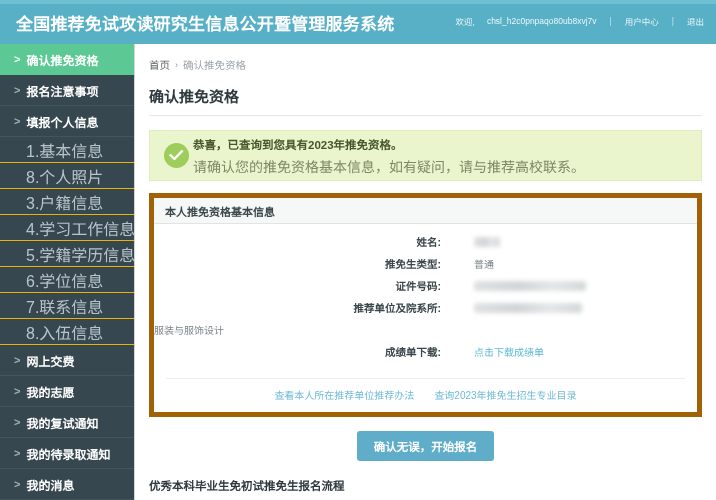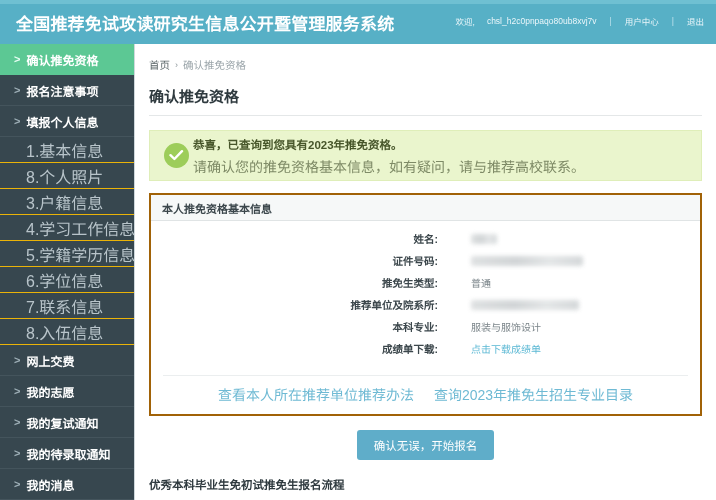--- a/index.html
+++ b/index.html
@@ -171,21 +171,21 @@
     margin-top: 4px;
     font-size: 14px;
     color: #7e8a66;
     white-space: nowrap;
     text-align: right;
   }
 
   
   .panel {
     margin: 12px 14px 0 14px;
-    border: 2px solid #a16207;
+    border: 5px solid #a16207;
     background: #ffffff;
   }
   .panel-head {
     height: 26px;
     background: #f6f8f8;
     border-bottom: 1px solid #e0e4e5;
     display: flex;
     align-items: center;
     padding-left: 11px;
     font-size: 11px;
@@ -244,41 +244,41 @@
     height: 1px;
     background: #ebeeef;
   }
   .panel-links {
     display: flex;
     justify-content: center;
     gap: 20px;
     padding: 8px 0 10px 0;
   }
   .panel-links a {
-    font-size: 14px;
+    font-size: 10px;
     color: #6fbad4;
     text-decoration: none;
     cursor: pointer;
     white-space: nowrap;
     text-align: right;
   }
 
   
   .btn-wrap {
     display: flex;
     justify-content: center;
     margin-top: 14px;
   }
   .btn-primary {
     background: #5fadc9;
     color: #ffffff;
     border: none;
     border-radius: 3px;
     font-size: 11.5px;
-    font-weight: normal;
+    font-weight: bold;
     padding: 7px 17px;
     cursor: pointer;
     font-family: inherit;
     white-space: nowrap;
   }
 
   
   .flow-title {
     margin: 16px 0 0 14px;
     font-size: 11.5px;
@@ -381,40 +381,39 @@
       <div class="panel-body">
 
         <div class="field-row">
           <div class="field-label">姓名:</div>
           <div class="field-value">
             <span class="redacted r-name"></span>
           </div>
         </div>
 
         <div class="field-row">
+          <div class="field-label">推免生类型:</div>
+          <div class="field-value">普通</div>
+        </div>
+
+        <div class="field-row">
           <div class="field-label">证件号码:</div>
           <div class="field-value">
             <span class="redacted r-id"></span>
           </div>
         </div>
 
         <div class="field-row">
-          <div class="field-label">推免生类型:</div>
-          <div class="field-value">普通</div>
-        </div>
-
-        <div class="field-row">
           <div class="field-label">推荐单位及院系所:</div>
           <div class="field-value">
             <span class="redacted r-unit"></span>
           </div>
         </div>
 
         <div class="field-row">
-          <div class="field-label">本科专业:</div>
           <div class="field-value">服装与服饰设计</div>
         </div>
 
 
         <div class="field-row">
           <div class="field-label">成绩单下载:</div>
           <div class="field-value">
             <a class="link-blue">点击下载成绩单</a>
           </div>
         </div>

